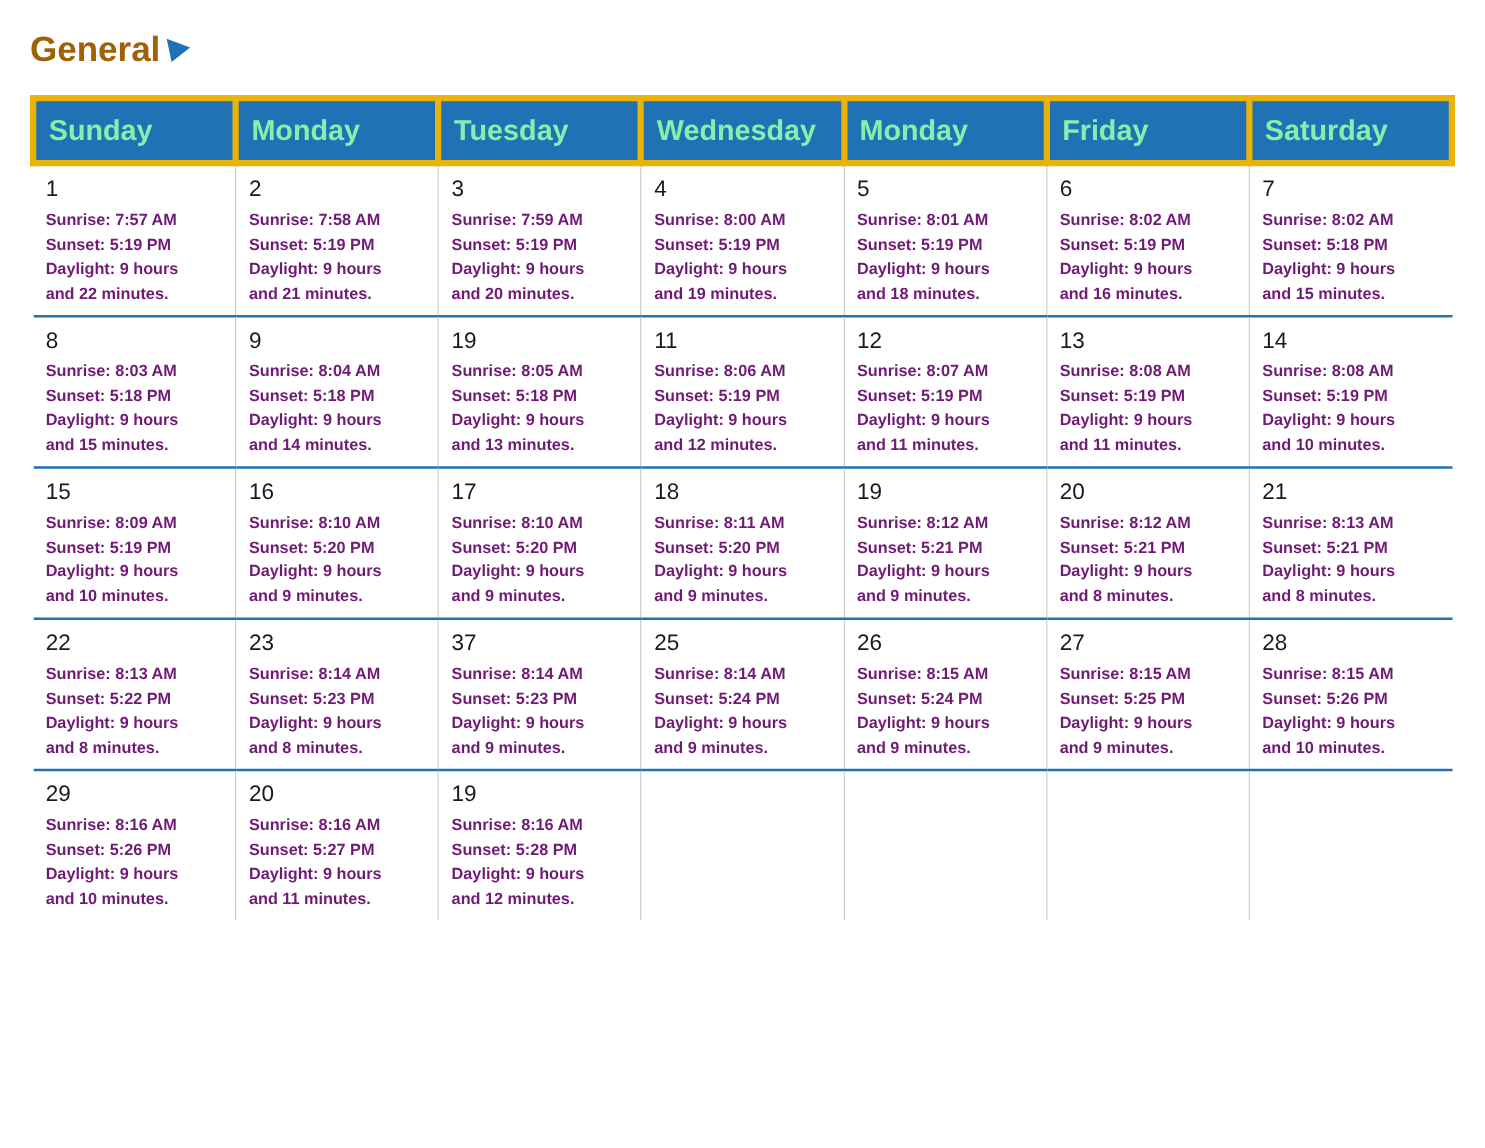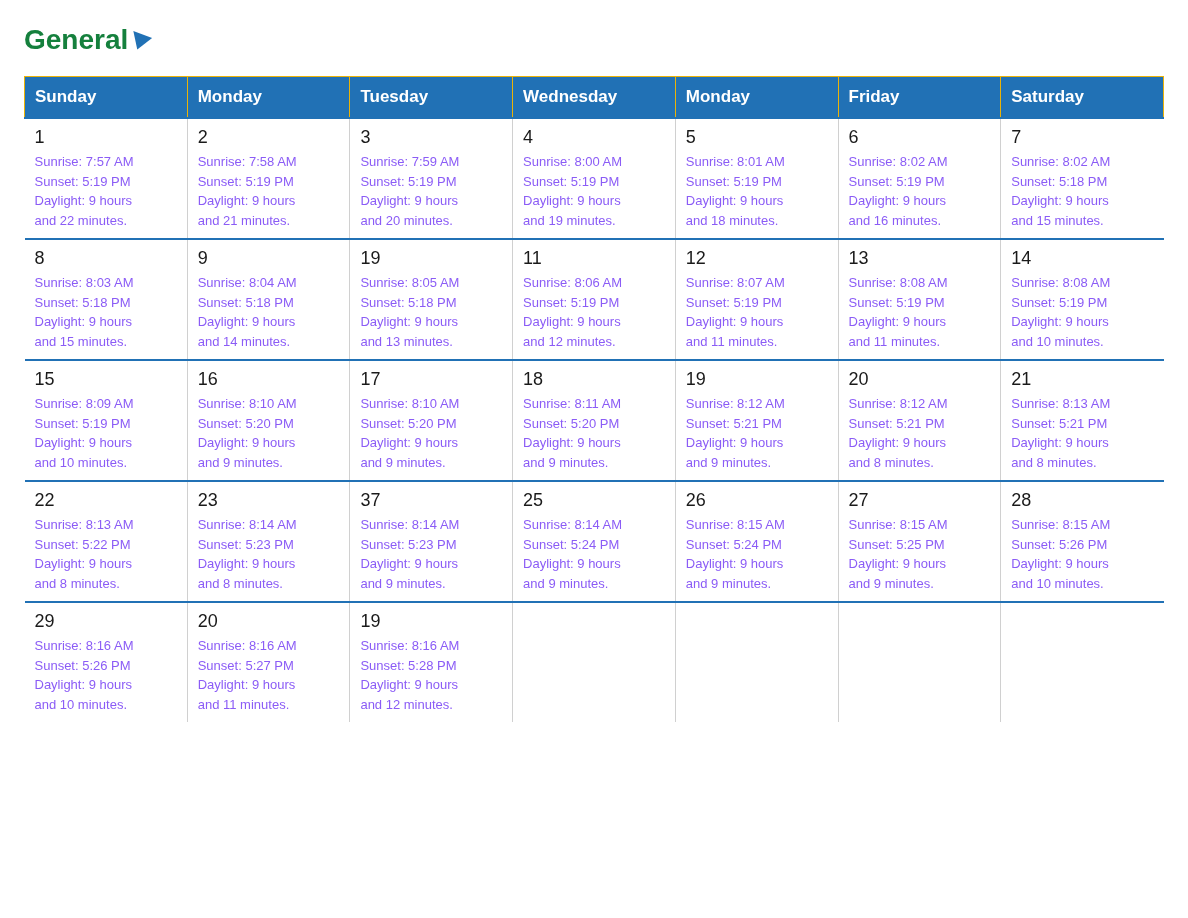--- a/index.html
+++ b/index.html
@@ -16,21 +16,21 @@
       align-items: flex-start;
       margin-bottom: 20px;
     }
     .logo {
       display: flex;
       flex-direction: column;
     }
     .logo-general {
       font-size: 28px;
       font-weight: bold;
-      color: #15803d;
+      color: #a16207;
       display: flex;
       align-items: center;
     }
     .logo-triangle {
       display: inline-block;
       width: 0;
       height: 0;
       border-left: 10px solid transparent;
       border-right: 10px solid transparent;
       border-top: 16px solid #2171b5;
@@ -58,26 +58,26 @@
       font-size: 22px;
       color: #1a1a1a;
       margin-top: 4px;
     }
     .calendar {
       width: 100%;
       border-collapse: collapse;
     }
     .calendar th {
       background-color: #2171b5;
-      color: #ffffff;
-      font-size: 17px;
+      color: #86efac;
+      font-size: 23px;
       font-weight: bold;
       padding: 10px 10px;
       text-align: left;
-      border: 1px solid #eab308;
+      border: 5px solid #eab308;
     }
     .calendar td {
       vertical-align: top;
       border: 1px solid #c0c0c0;
       padding: 8px 10px;
       width: calc(100% / 7);
       min-height: 110px;
     }
     .calendar tr td {
       border-top: 2px solid #2171b5;
@@ -93,22 +93,23 @@
     }
     .day-number {
       font-size: 18px;
       font-weight: normal;
       color: #1a1a1a;
       display: block;
       margin-bottom: 4px;
     }
     .day-info {
       font-size: 13px;
-      color: #8b5cf6;
+      color: #701a75;
       line-height: 1.5;
+      font-weight: bold;
     }
     .empty-cell {
       border-top: 2px solid #2171b5;
     }
   </style>
 </head>
 <body>
 
 <div class="header">
   <div class="logo">

